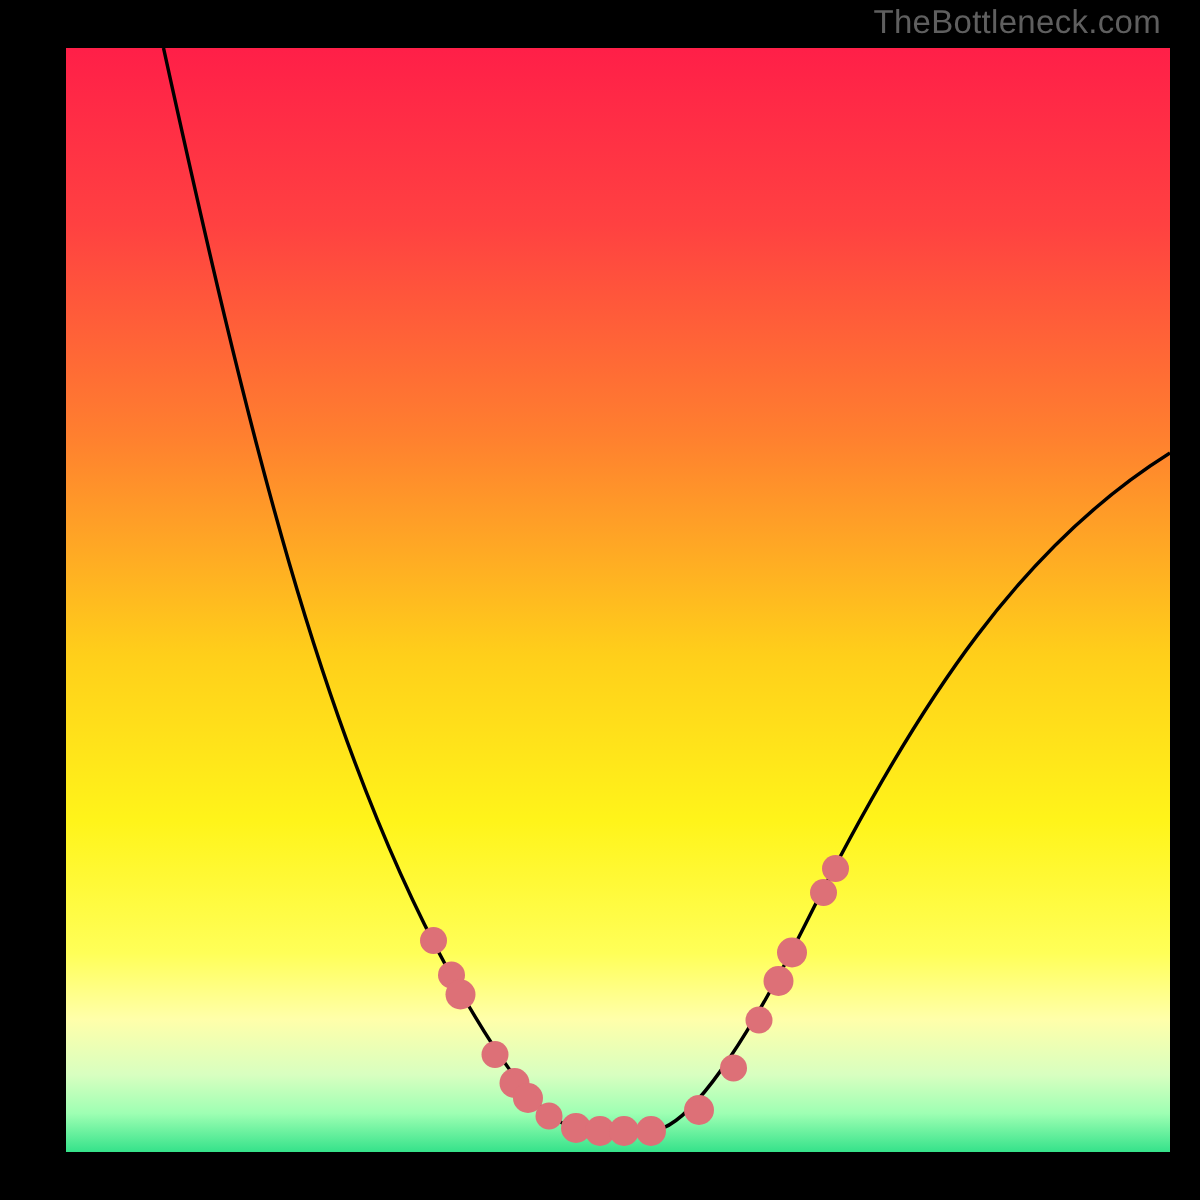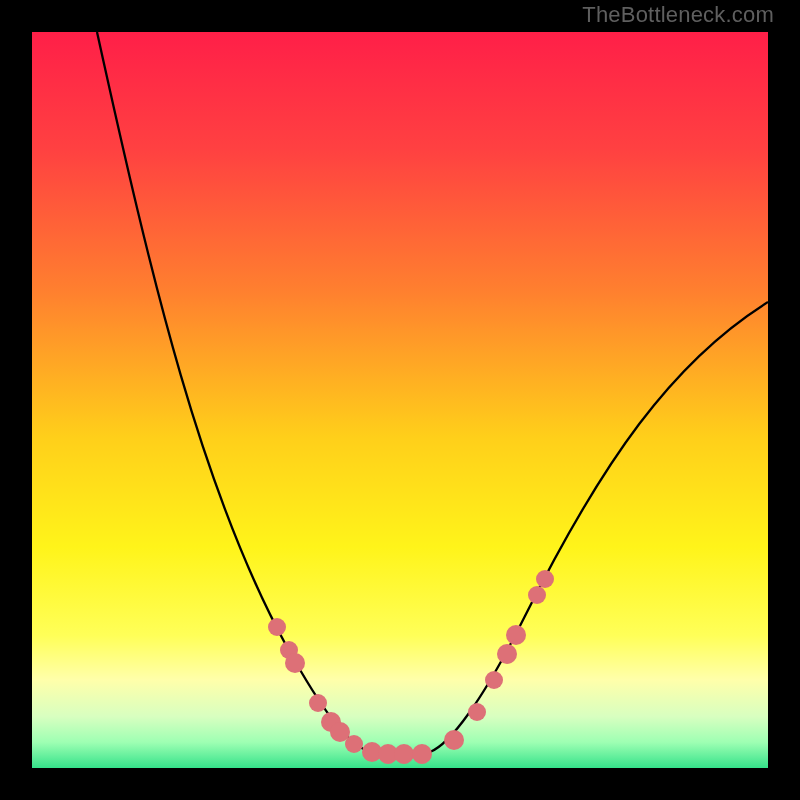--- a/index.html
+++ b/index.html
@@ -5,26 +5,25 @@
   html, body {
     margin: 0;
     padding: 0;
     width: 800px;
     height: 800px;
     background: #000;
     overflow: hidden;
   }
   .frame {
     position: absolute;
-    left: 0;
+    left: 12px;
     top: 0;
     width: 768px;
     height: 800px;
     background: #000;
-    padding-left: 12px;
   }
   .plot {
     position: absolute;
     left: 32px;
     top: 32px;
     width: 736px;
     height: 736px;
     overflow: hidden;
   }
   .gradient {

